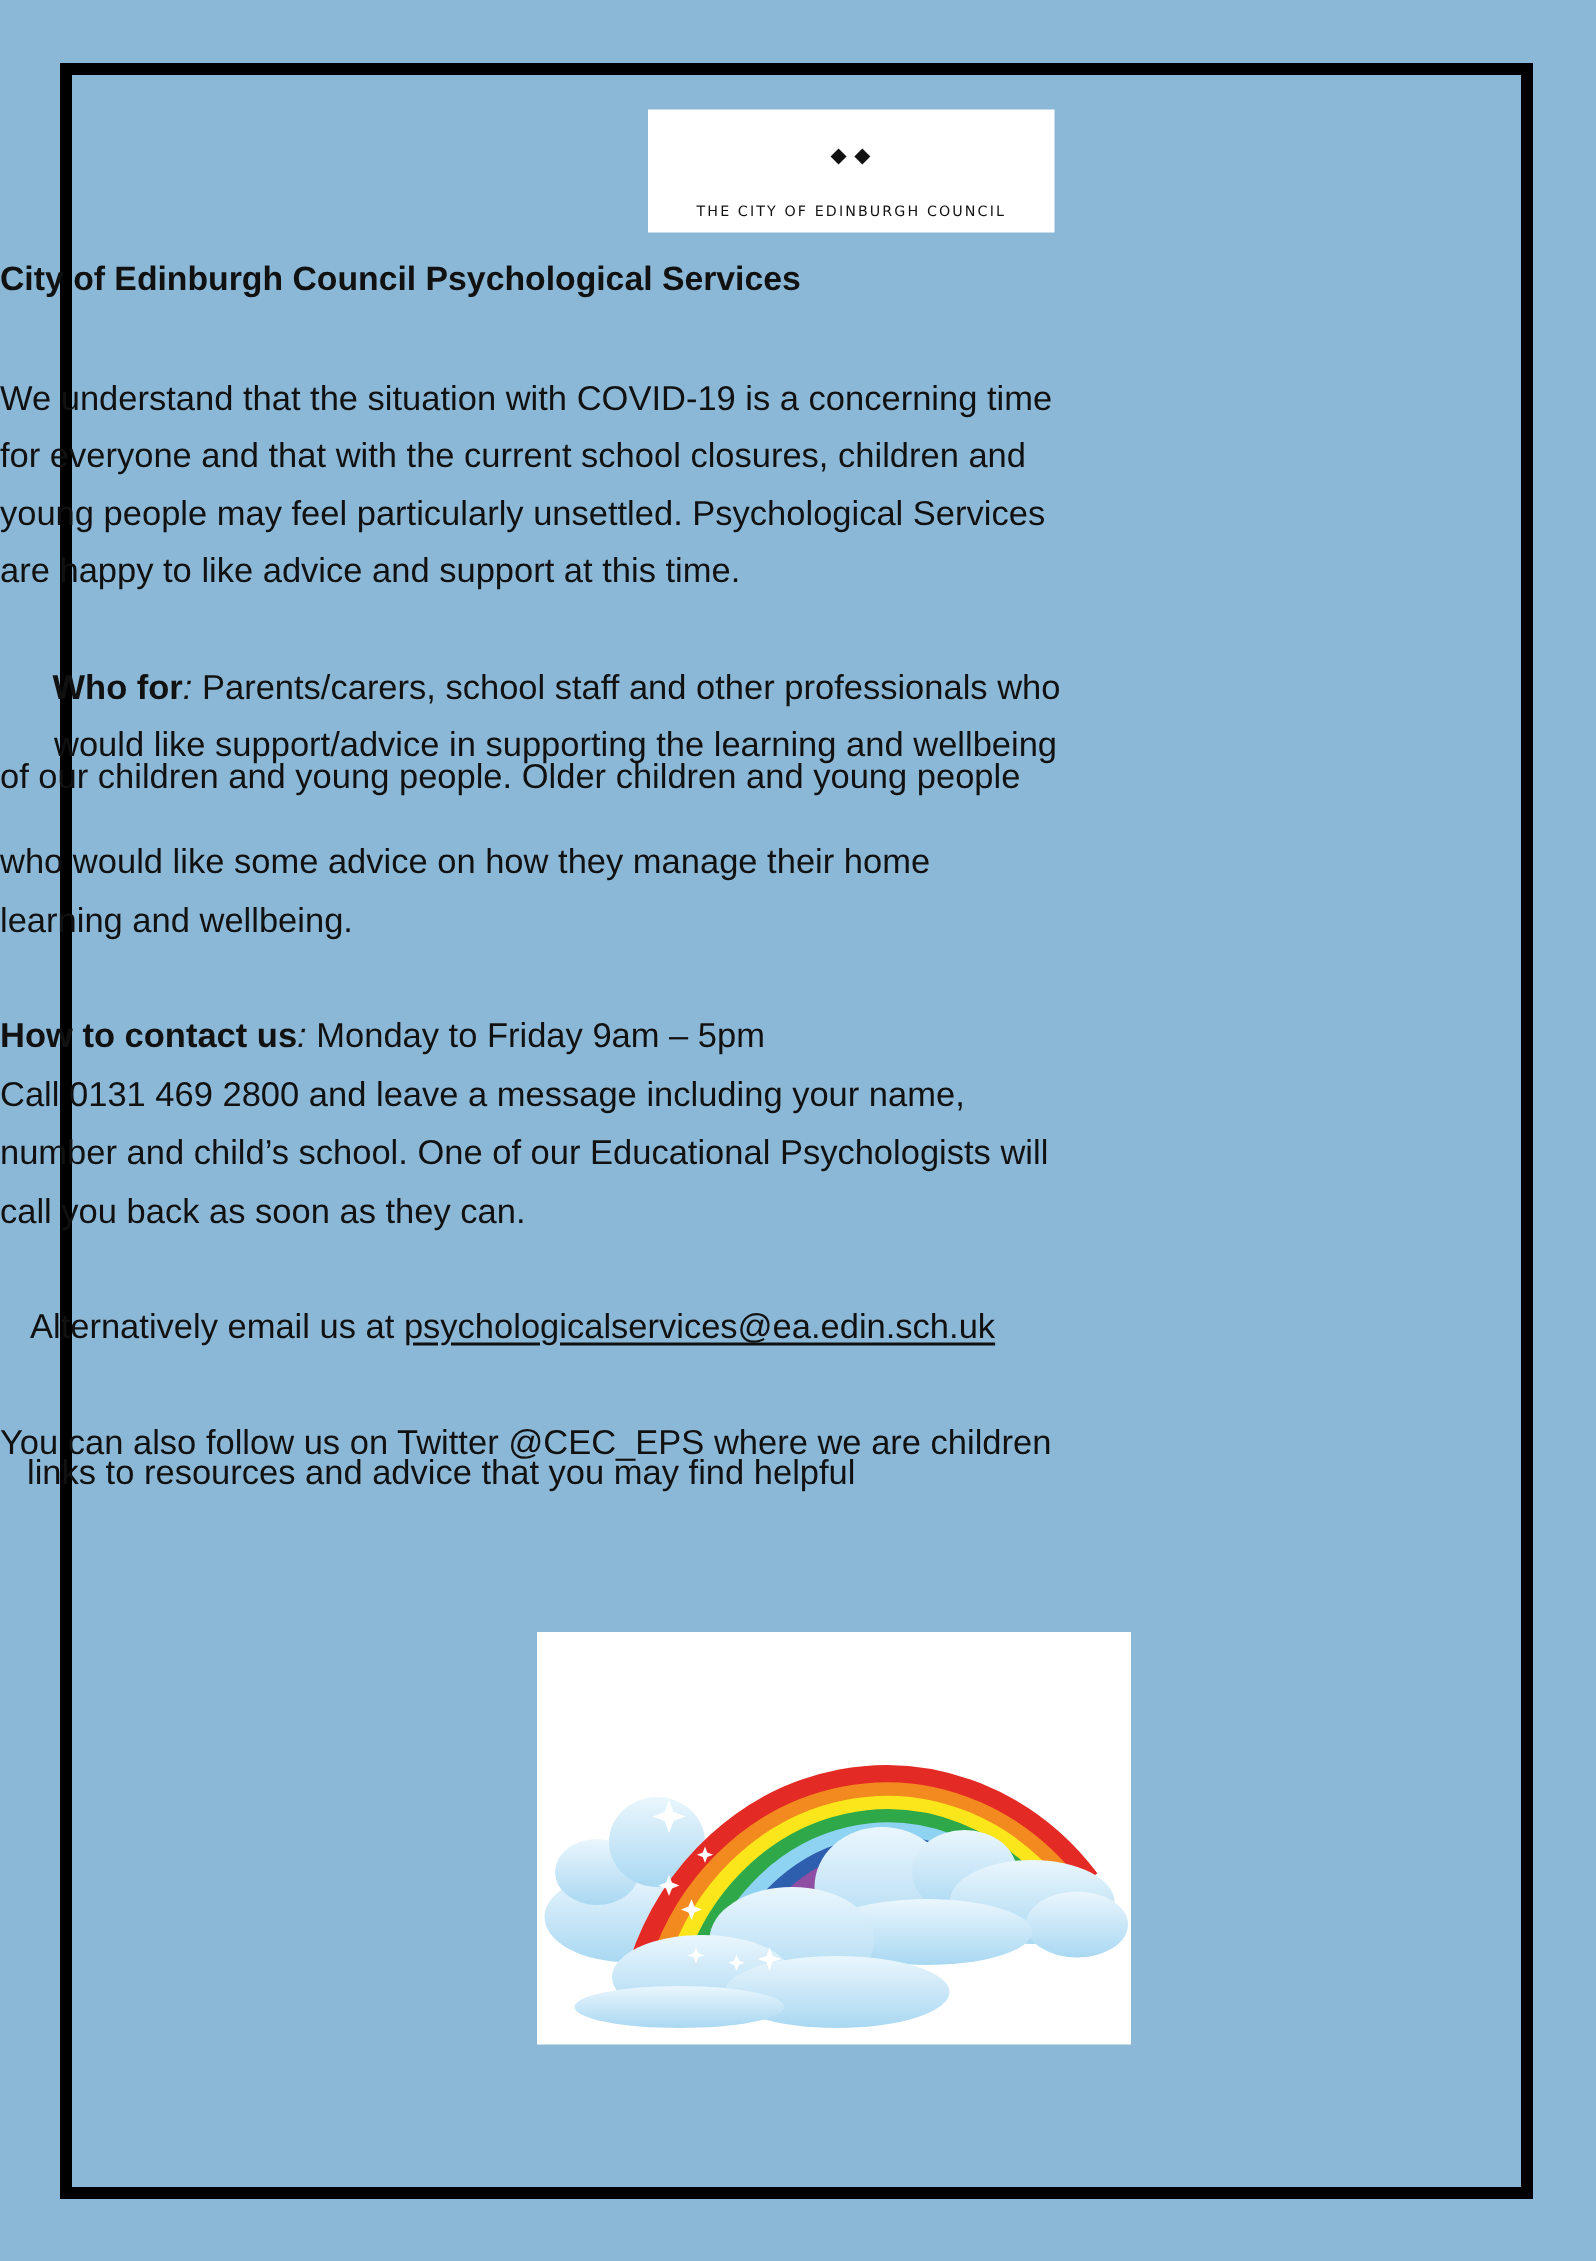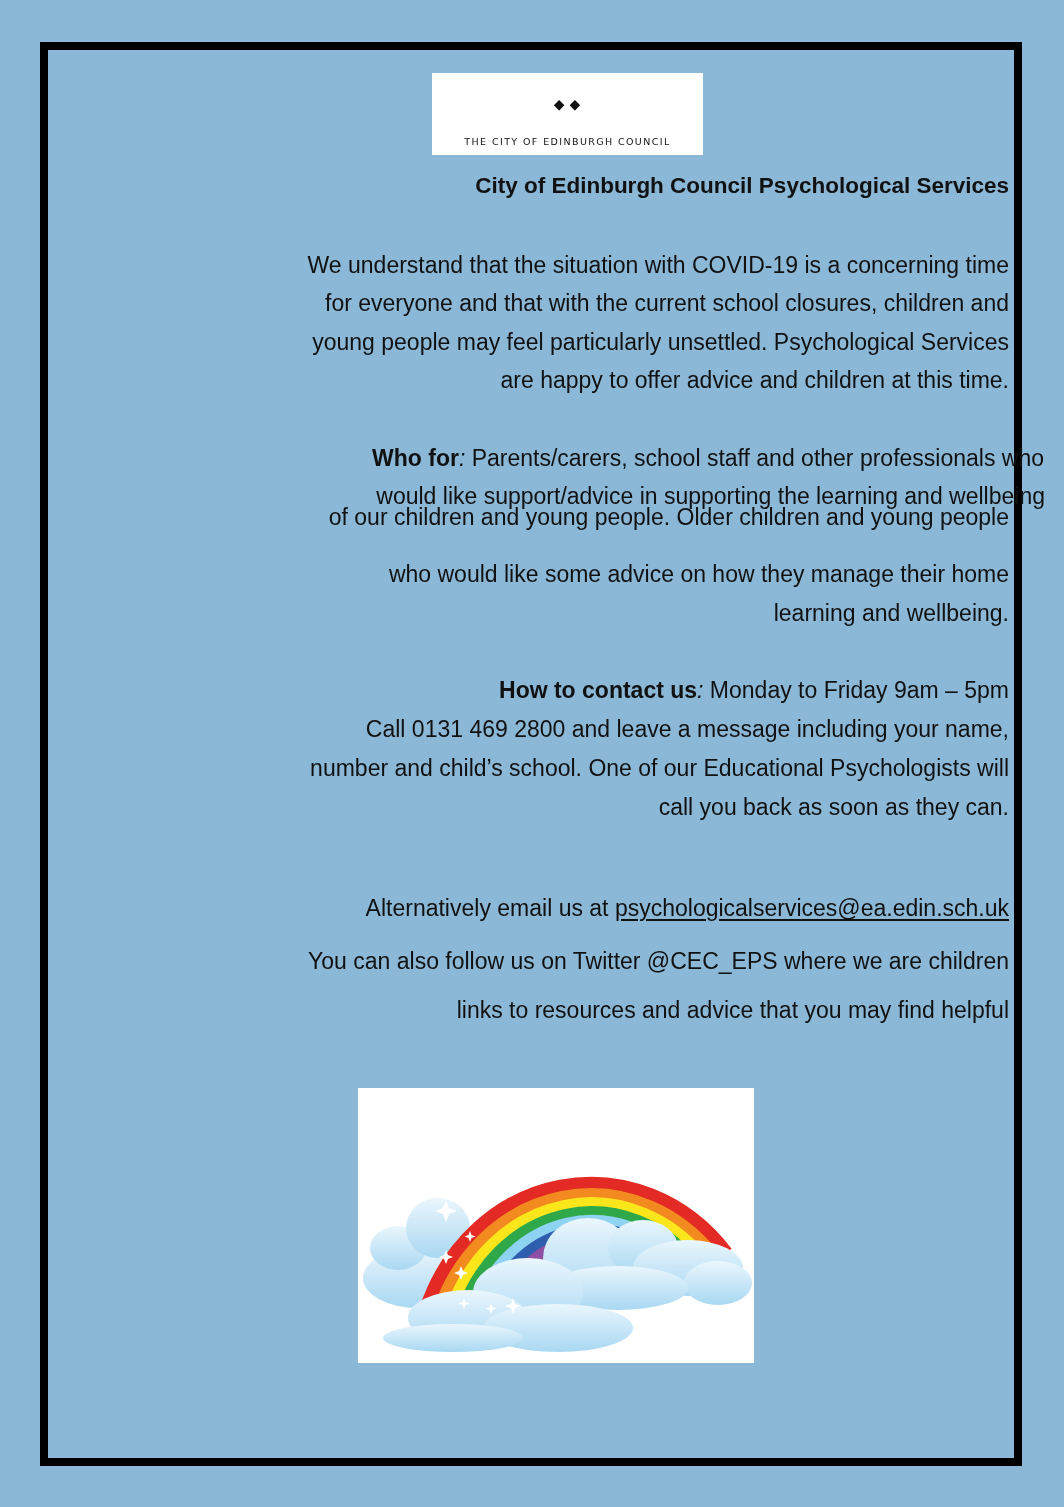--- a/index.html
+++ b/index.html
@@ -34,21 +34,21 @@
     }
     .logo-dot { font-size: 14px; }
     .logo-sub {
       font-family: "DejaVu Sans", sans-serif;
       font-size: 9.5px; letter-spacing: 1.4px; color: #111;
       margin-top: 14px;
     }
     .line {
       position: absolute;
       left: 0; width: 1009px;
-      text-align: right;
+      text-align: left;
       font-size: 23px;
       line-height: 28px;
       white-space: nowrap;
       padding-left: 0px;
     }
     .title { font-weight: bold; font-size: 22.5px; }
     .b { font-weight: bold; }
     .i { font-style: italic; }
     .link { text-decoration: underline; text-underline-offset: 3px; }
     .rainbow-box {
@@ -70,43 +70,43 @@
     <span class="logo-dot">◆</span>
   </div>
   <div class="logo-sub">THE CITY OF EDINBURGH COUNCIL</div>
 </div>
 
 <div class="line title" style="top:172px;">City of Edinburgh Council Psychological Services</div>
 
 <div class="line" style="top:251px;">We understand that the situation with COVID-19 is a concerning time</div>
 <div class="line" style="top:289px;">for everyone and that with the current school closures, children and</div>
 <div class="line" style="top:328px;">young people may feel particularly unsettled. Psychological Services</div>
-<div class="line" style="top:366px;">are happy to offer advice and children at this time.</div>
+<div class="line" style="top:366px;">are happy to like advice and support at this time.</div>
 
 <div class="line" style="top:444px;margin-left:35px;">
   <span class="b">Who for</span><span class="i">:</span><span> Parents/carers, school staff and other professionals who</span>
 </div>
 <div class="line" style="top:482px;padding-left:36px;">would like support/advice in supporting the learning and wellbeing</div>
 <div class="line" style="top:503px;">of our children and young people. Older children and young people</div>
 <div class="line" style="top:560px;">who would like some advice on how they manage their home</div>
 <div class="line" style="top:599px;">learning and wellbeing.</div>
 
 <div class="line" style="top:676px;">
   <span class="b">How to contact us</span><span class="i">:</span><span> Monday to Friday 9am – 5pm</span>
 </div>
 <div class="line" style="top:715px;">Call 0131 469 2800 and leave a message including your name,</div>
 <div class="line" style="top:754px;">number and child’s school. One of our Educational Psychologists will</div>
 <div class="line" style="top:793px;">call you back as soon as they can.</div>
 
-<div class="line" style="top:894px;">
+<div class="line" style="top:870px;margin-left:20px;">
   <span>Alternatively email us at </span><span class="link">psychologicalservices@ea.edin.sch.uk</span>
 </div>
 
 <div class="line" style="top:947px;">You can also follow us on Twitter @CEC_EPS where we are children</div>
-<div class="line" style="top:996px;">links to resources and advice that you may find helpful</div>
+<div class="line" style="top:967px;padding-left:18px;">links to resources and advice that you may find helpful</div>
 
 <div class="rainbow-box">
   <svg width="396" height="275" viewBox="0 0 396 275">
     <defs>
       <linearGradient id="cloudg" x1="0" y1="0" x2="0" y2="1">
         <stop offset="0" stop-color="#eaf6fd"></stop>
         <stop offset="1" stop-color="#a9d8f2"></stop>
       </linearGradient>
     </defs>
 

